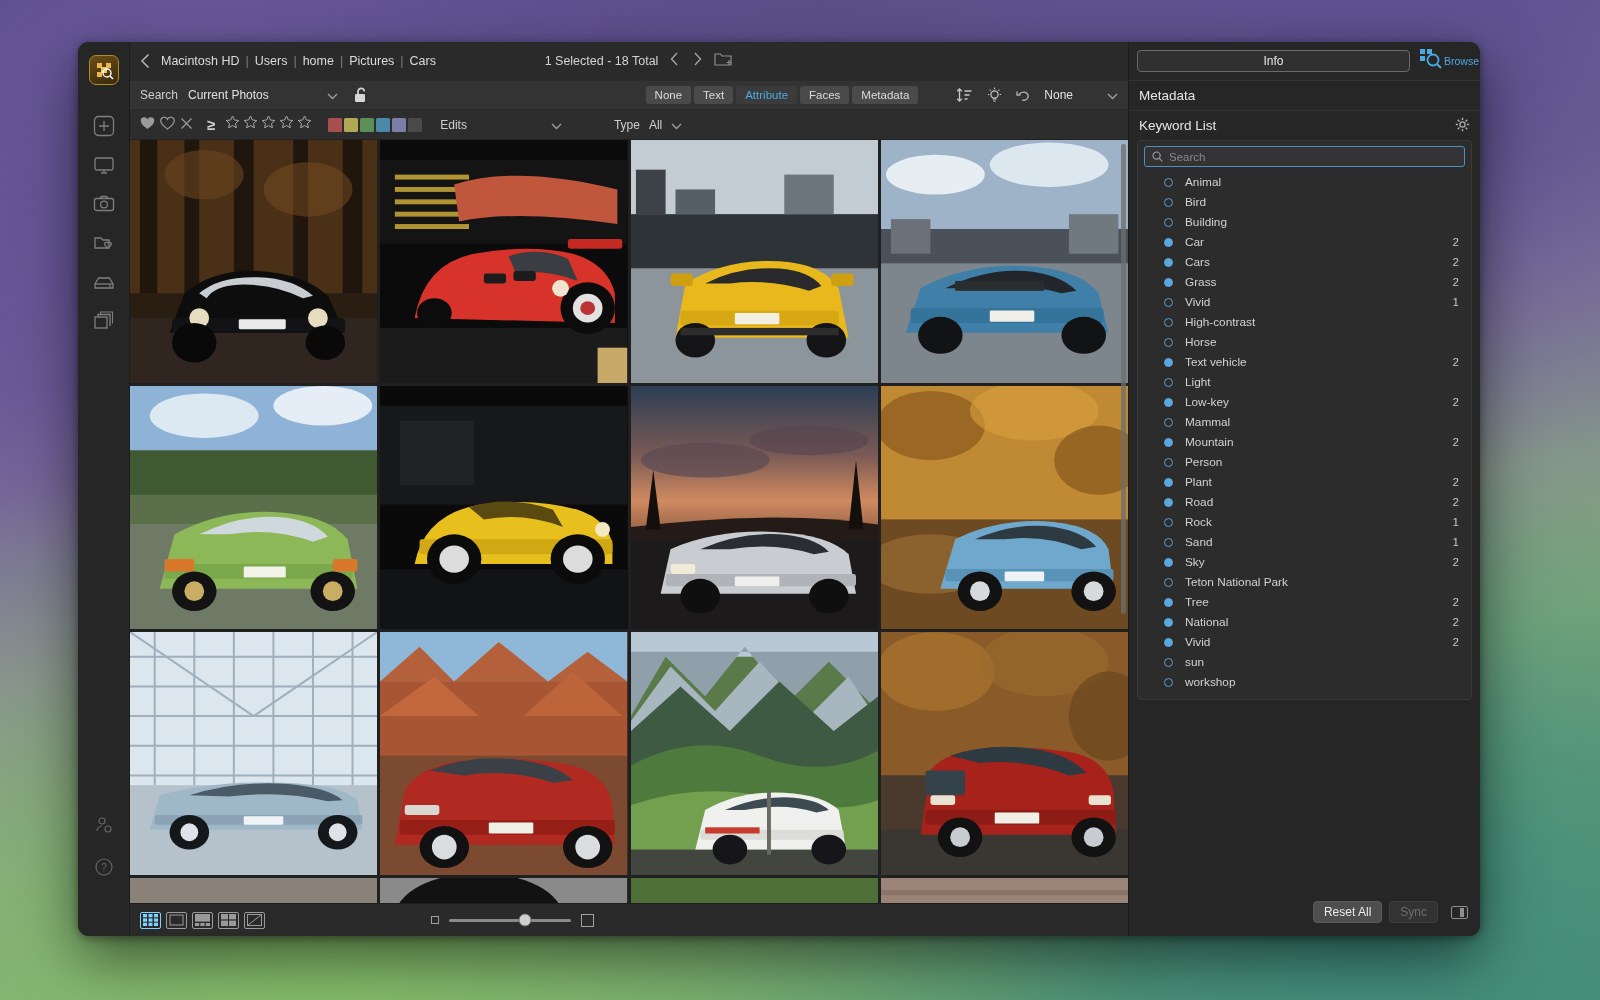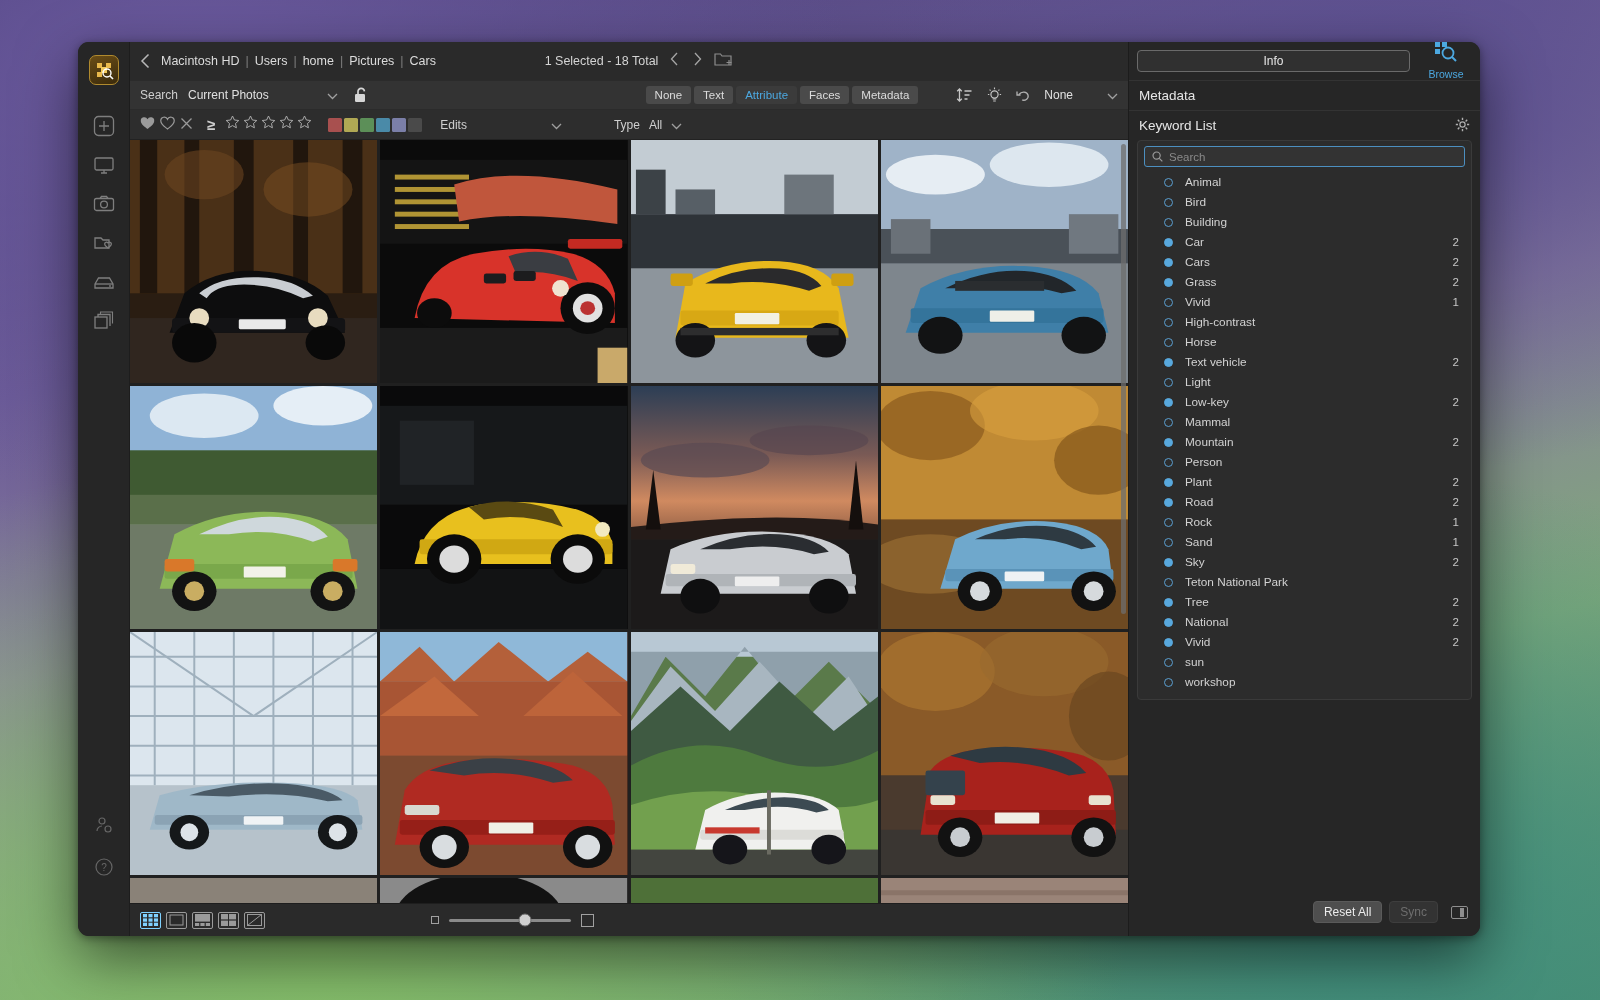--- a/index.html
+++ b/index.html
@@ -153,21 +153,21 @@
     width: 352px; flex: 0 0 352px; background: #262626;
     display: flex; flex-direction: column; border-left: 1px solid #1c1c1c;
   }
   .rp-top { height: 38px; flex: 0 0 38px; display: flex; align-items: center;
     padding: 0 8px; gap: 10px; }
   .info-btn {
     flex: 1 1 auto; height: 22px; border: 1px solid #6a6a6a; border-radius: 4px;
     background: #303030; display: flex; align-items: center; justify-content: center;
     font-size: 12px; color: #e4e4e4;
   }
-  .browse-btn { width: 52px; display: flex; flex-direction: column;
+  .browse-btn { width: 52px; display: flex; flex-direction: row;
     align-items: center; gap: 2px; color: #4ca8e0; }
   .browse-btn .bl { font-size: 10.5px; }
 
   .rp-sec {
     height: 30px; flex: 0 0 30px; display: flex; align-items: center;
     padding: 0 10px; font-size: 13.5px; color: #e6e6e6;
     border-top: 1px solid #333; justify-content: space-between;
   }
   .kw-panel {
     margin: 0 8px 0 8px; background: #2c2c2c;

